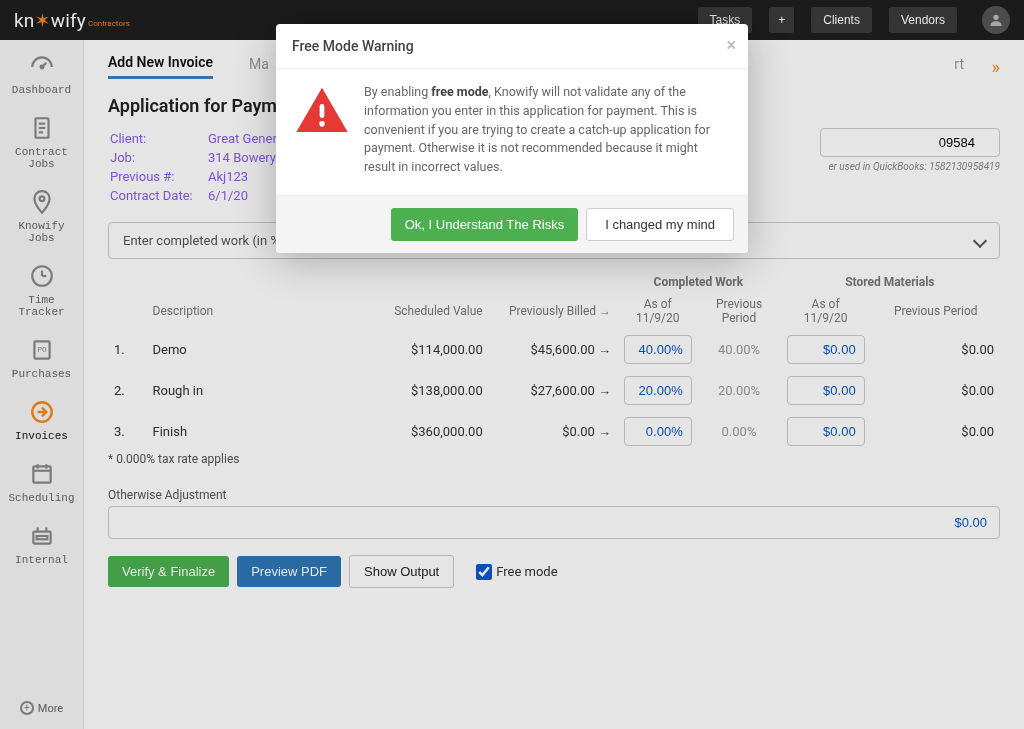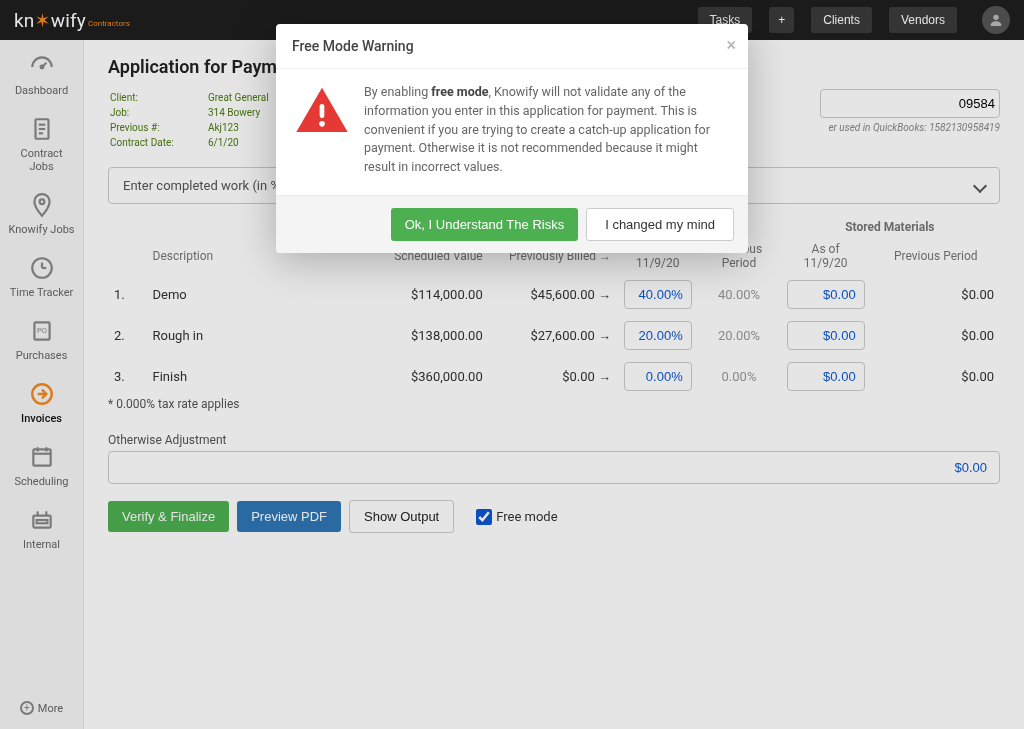--- a/index.html
+++ b/index.html
@@ -11,45 +11,45 @@
   .logo { display: flex; align-items: baseline; }
   .logo-text { color: #fff; font-size: 19px; font-weight: 400; letter-spacing: 0.2px; }
   .logo-sub { color: #f58a1f; font-size: 8px; margin-left: 2px; position: relative; top: -1px; }
   .topbar-right { display: flex; align-items: center; gap: 17px; }
   .top-btn { background: #3c3c3c; color: #fff; border: none; border-radius: 3px; padding: 6px 12px; font-size: 12px; cursor: pointer; }
   .top-btn.plus { padding: 6px 9px; }
   .user-icon { width: 28px; height: 28px; background: #555; border-radius: 50%; margin-left: 8px; display:flex; align-items:center; justify-content:center; }
 
   
   .sidenav { position: absolute; top: 40px; left: 0; bottom: 0; width: 84px; background: #f5f5f5; border-right: 1px solid #e3e3e3; display: flex; flex-direction: column; align-items: center; padding-top: 8px; }
-  .nav-item { width: 100%; text-align: center; margin-bottom: 10px; cursor: pointer; padding: 4px 8px; }
+  .nav-item { width: 100%; text-align: center; margin-bottom: 10px; cursor: pointer; padding: 4px 8px; font-family: Liberation Mono, monospace; }
   .nav-item .ic { width: 28px; height: 28px; margin: 0 auto 4px; display:flex; align-items:center; justify-content:center; color:#6d28d9; }
   .nav-item .lbl { font-size: 11px; color: #666; }
   .nav-item.active .ic { color: #f58a1f; }
   .nav-item.active .lbl { color: #111; font-weight: 500; }
   .nav-more { margin-top: auto; margin-bottom: 14px; display: flex; align-items: center; justify-content: center; gap: 4px; color:#666; font-size: 11px; cursor:pointer; }
   .nav-more .plus-circle { width:14px;height:14px;border:2px solid #888;border-radius:50%;display:flex;align-items:center;justify-content:center;font-size:10px;line-height:1;color:#888;}
 
   
   .main { position: absolute; top: 40px; left: 84px; right: 0; bottom: 0; background: #fff; overflow: hidden; }
   .tabs { display: flex; align-items: center; padding: 14px 24px 0; gap: 36px; position: relative; }
   .tab { font-size: 14px; color: #999; cursor: pointer; padding-bottom: 6px; }
   .tab.active { color: #111; font-weight: 600; border-bottom: 3px solid #3b7fc4; }
   .collapse-icon { margin-left:auto; color:#f58a1f; font-size: 18px; }
 
   .content { padding: 16px 24px 24px; }
   h2.page-title { font-size: 18px; font-weight: 600; color: #222; margin-bottom: 12px; }
 
   .meta-row { display:flex; justify-content:space-between; align-items:flex-start; margin-bottom:16px;}
   .meta-left { font-size: 13px; color:#333; }
-  .meta-left table td { padding: 1px 0; font-size: 10px; color:#4d7c0f;}
+  .meta-left table td { padding: 1px 0; font-size: 13px; color:#8b5cf6;}
   .meta-left table td:first-child { width: 96px; }
 
   .meta-right { text-align:right; }
-  .ref-input { border:1px solid #ccc; border-radius:4px; padding:6px 4px; text-align:right; font-size:13px; width:180px; margin-bottom:4px; display:inline-block; }
+  .ref-input { border:1px solid #ccc; border-radius:4px; padding:6px 24px; text-align:right; font-size:13px; width:180px; margin-bottom:4px; display:inline-block; }
   .ref-hint { font-size: 10px; color:#888; font-style: italic; }
 
   .accordion-hdr { border:1px solid #ccc; border-radius:4px; padding:10px 14px; display:flex; justify-content:space-between; align-items:center; font-size:13px; color:#555; cursor:pointer; margin-bottom:12px; }
   .chevron-down { border: solid #555; border-width: 0 2px 2px 0; padding: 4px; transform: rotate(45deg); }
 
   
   .work-table { width:100%; border-collapse:collapse; table-layout: fixed; }
   .work-table col.idx{width:36px;} col.desc{width:210px;} col.sched{width:110px;} col.prev{width:120px;} col.asof1{width:76px;} col.pp1{width:76px;} col.asof2{width:86px;} col.pp2{width:120px;}
   .grp-hdr { font-size:12px; color:#777; text-align:center; padding:4px 0;}
   .col-hdr th { font-size:12px; color:#777; font-weight:400; padding:4px 6px; text-align:right;}
@@ -186,20 +186,26 @@
       </div>
     <div class="lbl">Internal</div>
   </div>
   <div class="nav-more">
     <span class="plus-circle">+</span>
     <span>More</span>
   </div>
 </div>
 
 <div class="main">
+  <div class="tabs">
+    <div class="tab active">Add New Invoice</div>
+    <div class="tab">Ma</div>
+    <div class="tab" style="position:absolute;right:60px;">rt</div>
+    <div class="collapse-icon">»</div>
+  </div>
 
   <div class="content">
     <h2 class="page-title">Application for Payment</h2>
 
     <div class="meta-row">
       <div class="meta-left">
         <table>
           <tbody>
               <tr>
                 <td>Client:</td>

